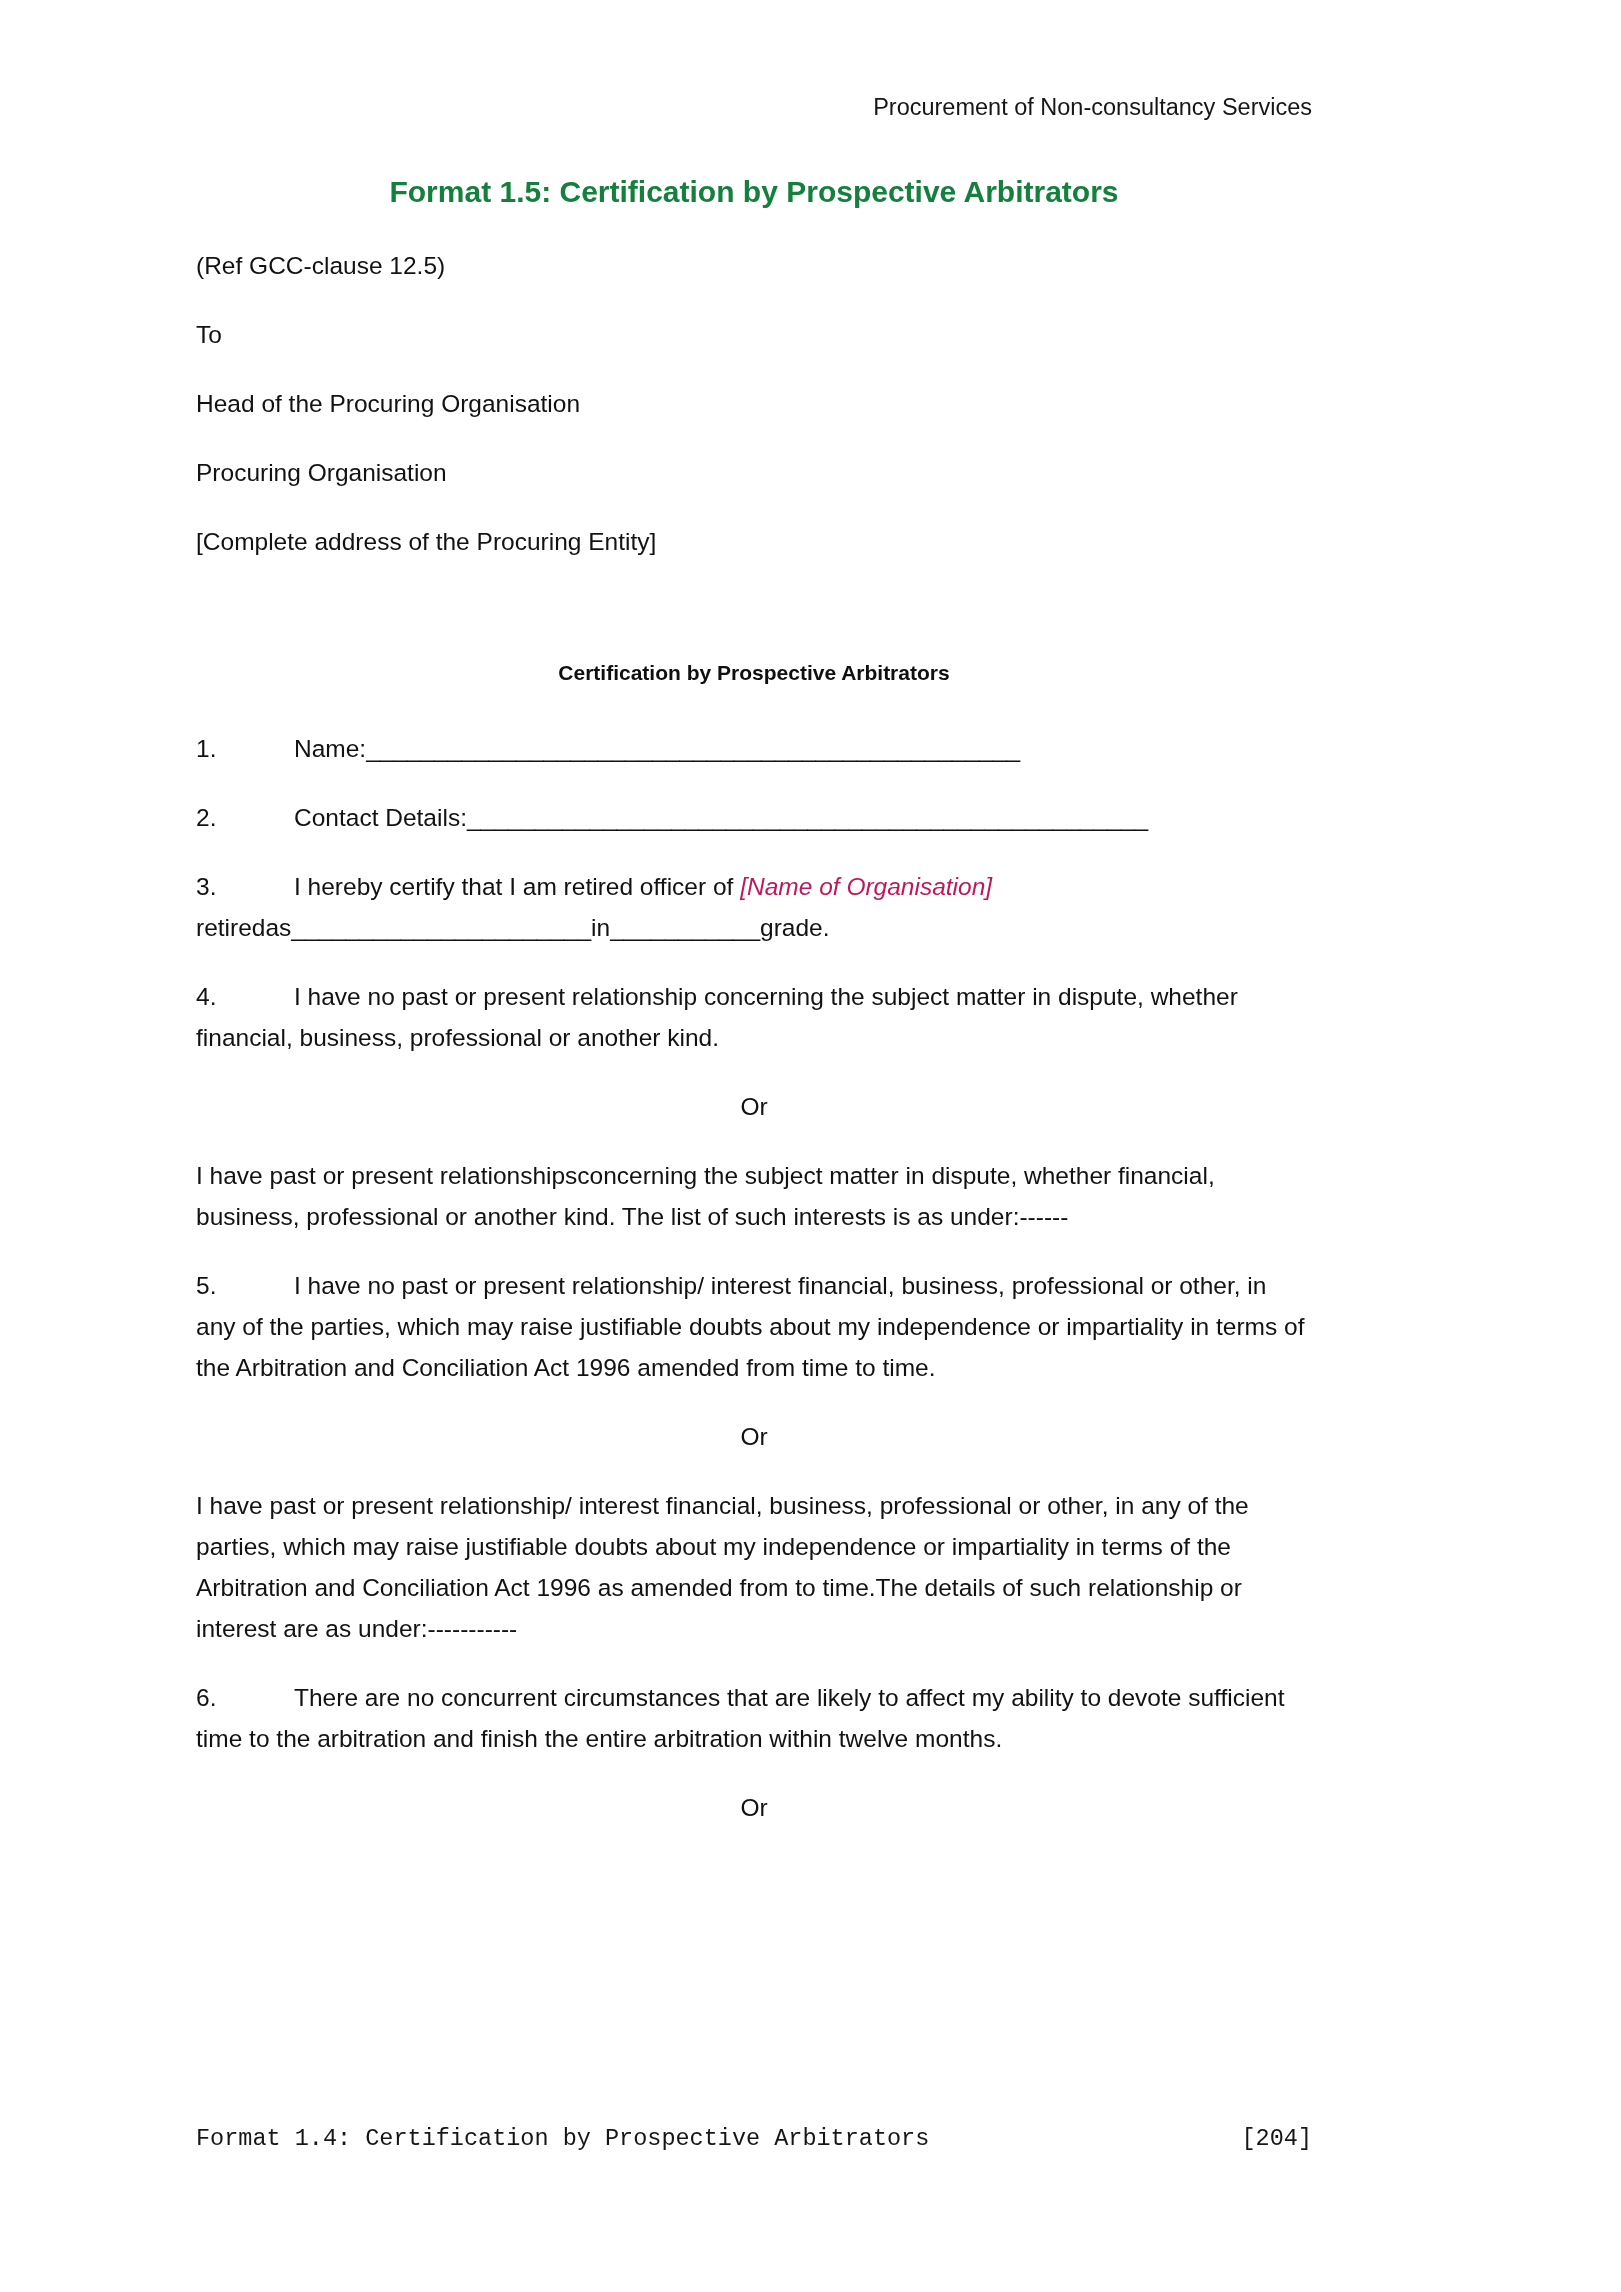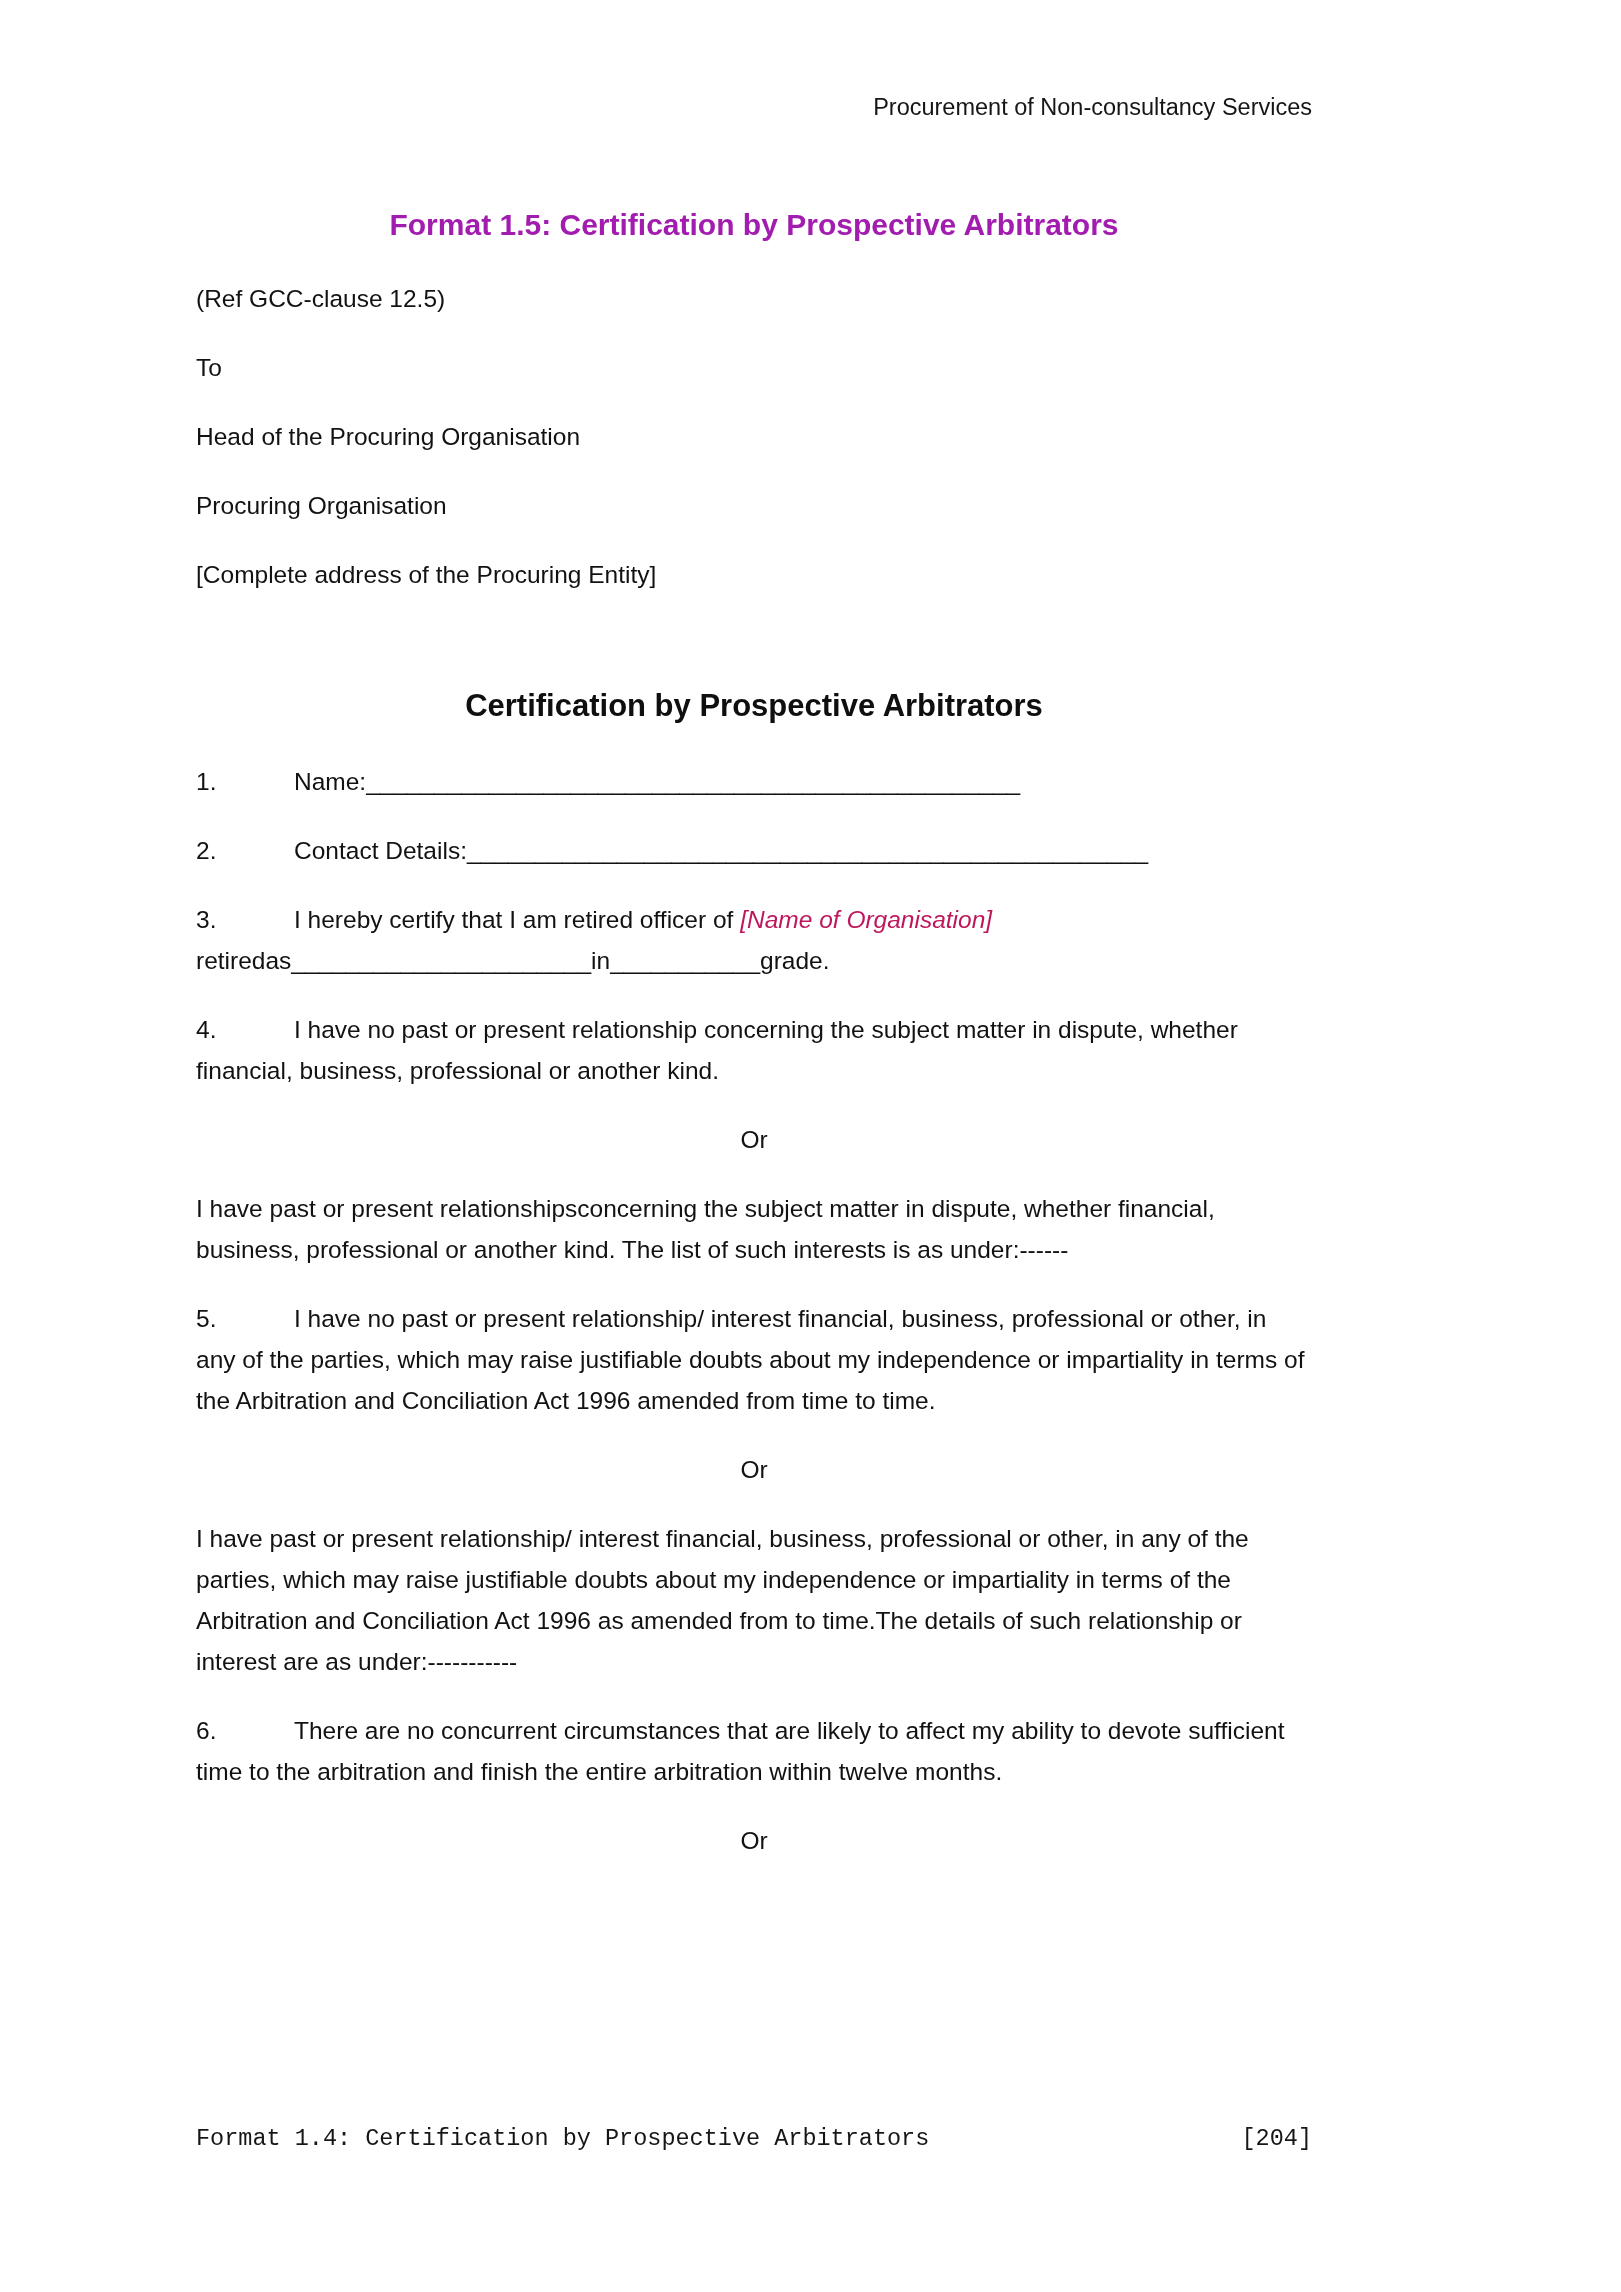--- a/index.html
+++ b/index.html
@@ -18,30 +18,30 @@
     text-align: right;
     font-size: 23.5px;
     line-height: 29px;
     color: #161616;
   }
   .title {
     font-size: 30px;
     font-weight: 700;
     text-align: center;
     line-height: 39px;
-    margin: 83px 0 34px 0;
-    color: #a21caf;
+    margin: 50px 0 34px 0;
+    color: #15803d;
   }
   p {
     font-size: 24.5px;
     line-height: 41px;
     margin: 16px 0 28px 0;
   }
   .section-heading {
-    font-size: 31px;
+    font-size: 21px;
     font-weight: 700;
     text-align: center;
     line-height: 41px;
     margin: 90px 0 35px 0;
     color: #0f0f0f;
   }
   .item .num {
     display: inline-block;
     width: 98px;
   }

